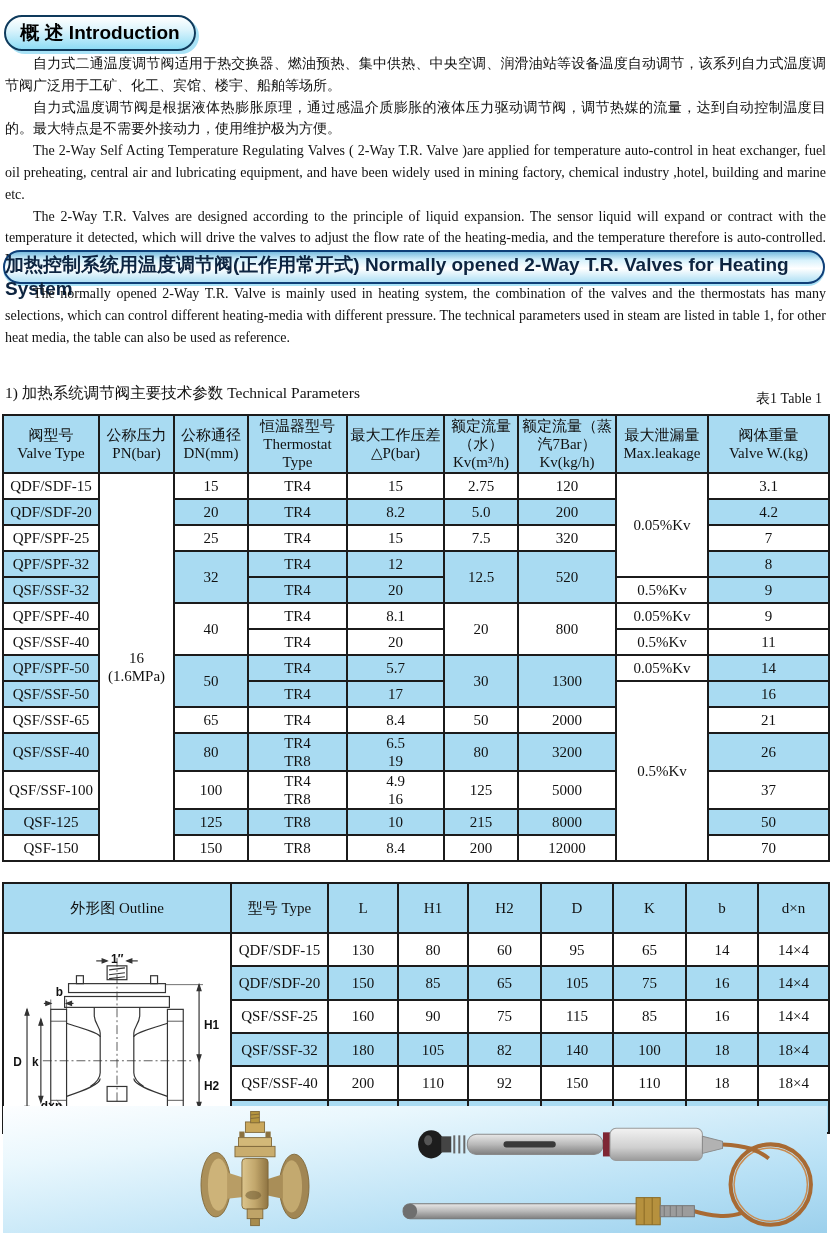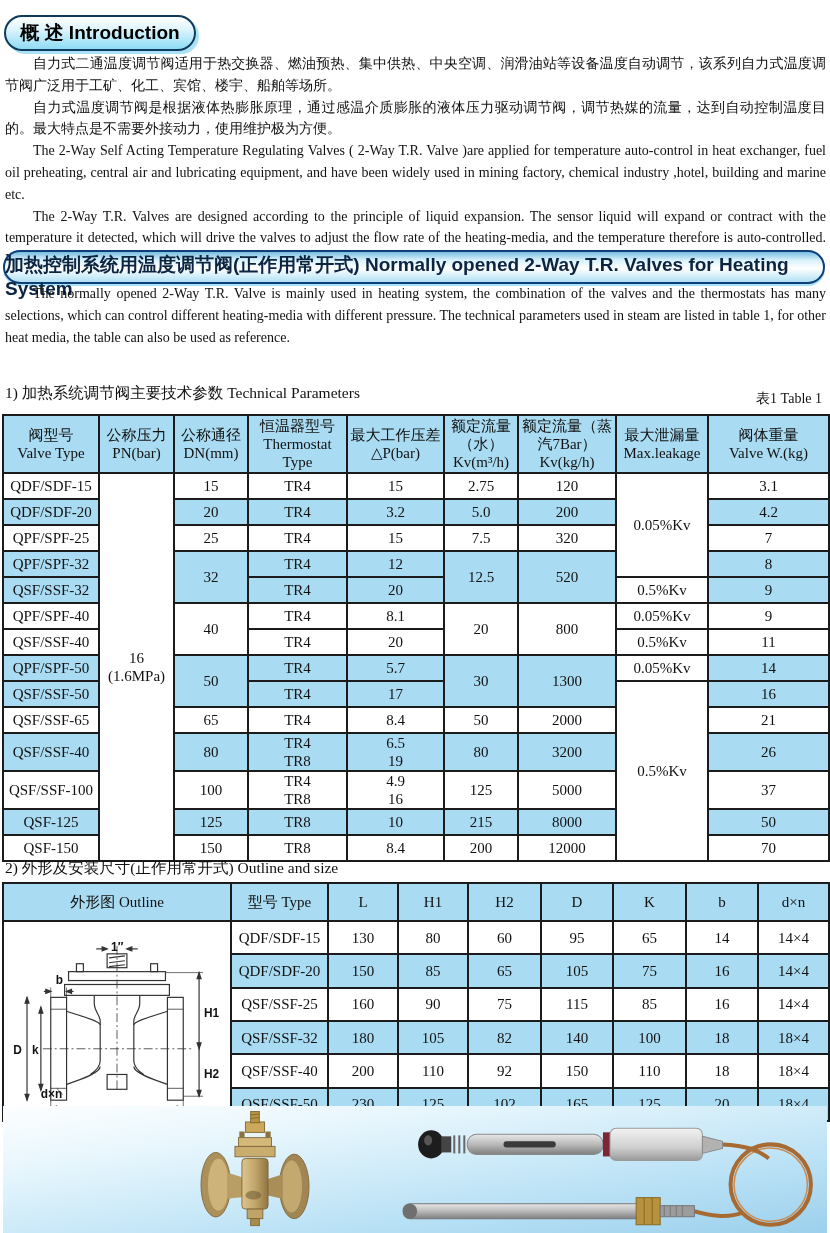--- a/index.html
+++ b/index.html
@@ -117,21 +117,21 @@
           <td class="white">15</td>
           <td class="white">2.75</td>
           <td class="white">120</td>
           <td rowspan="4" class="white">0.05%Kv</td>
           <td class="white">3.1</td>
         </tr>
         <tr style="height: 26px;">
           <td class="blue">QDF/SDF-20</td>
           <td class="blue">20</td>
           <td class="blue">TR4</td>
-          <td class="blue">3.2</td>
+          <td class="blue">8.2</td>
           <td class="blue">5.0</td>
           <td class="blue">200</td>
           <td class="blue">4.2</td>
         </tr>
         <tr style="height: 26px;">
           <td class="white">QPF/SPF-25</td>
           <td class="white">25</td>
           <td class="white">TR4</td>
           <td class="white">15</td>
           <td class="white">7.5</td>
@@ -233,37 +233,36 @@
           <td class="white">150</td>
           <td class="white">TR8</td>
           <td class="white">8.4</td>
           <td class="white">200</td>
           <td class="white">12000</td>
           <td class="white">70</td>
         </tr>
       </tbody>
     </table>
 
-  <div class="cap" style="top:858px;">2) 外形及安装尺寸(正作用常开式)  Outline and size</div>
   <div class="tref" style="top:892px;">表2    Table 2</div>
 
   <table id="t2" class="datatable">
       <colgroup>
         <col style="width: 228px;">
         <col style="width: 97px;">
         <col style="width: 70px;">
         <col style="width: 70px;">
         <col style="width: 73px;">
         <col style="width: 72px;">
         <col style="width: 73px;">
         <col style="width: 72px;">
         <col style="width: 71px;">
       </colgroup>
       <thead>
-        <tr style="height: 38px;">
+        <tr style="height: 50px;">
           <th>外形图  Outline</th>
           <th>型号  Type</th>
           <th>L</th>
           <th>H1</th>
           <th>H2</th>
           <th>D</th>
           <th>K</th>
           <th>b</th>
           <th>d×n</th>
         </tr>

